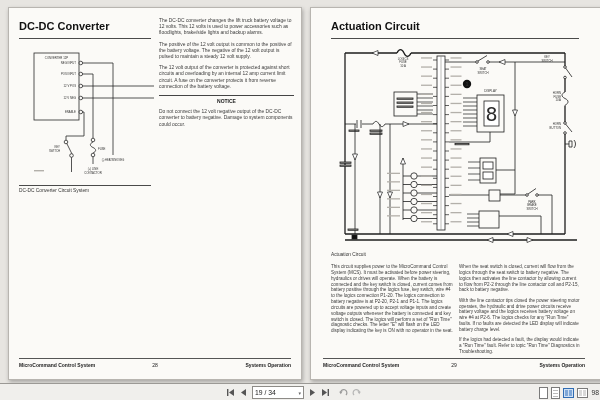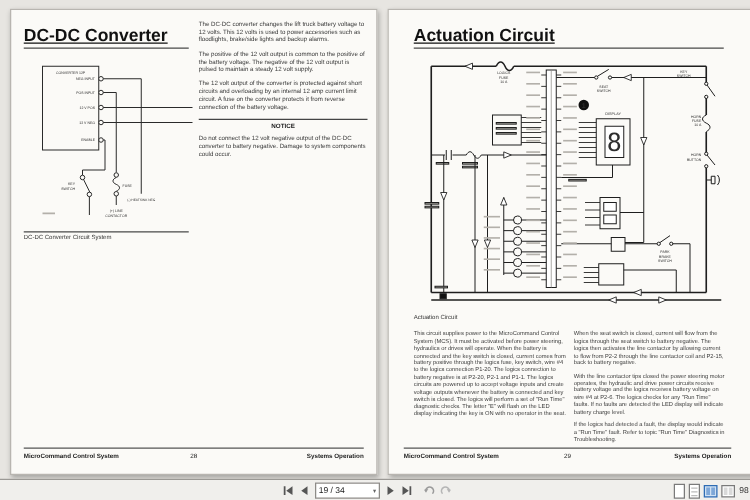--- a/index.html
+++ b/index.html
@@ -1,21 +1,21 @@
 <!DOCTYPE html>
 <html><head>
 <meta charset="utf-8">
 <style>
   html,body{margin:0;padding:0;}
   body{width:600px;height:400px;overflow:hidden;background:#e7e5e1;font-family:"Liberation Sans",sans-serif;position:relative;}
   .page{position:absolute;background:#fbfaf7;border:1px solid #b8b5b0;box-shadow:1px 2px 4px rgba(0,0,0,.28);}
   .pg-left{left:8px;top:7px;width:292px;height:371px;}
   .pg-right{left:310px;top:7px;width:286px;height:371px;padding-left:44px;}
   .abs{position:absolute;}
-  .ptitle{font-size:14px;font-weight:bold;color:#111;text-decoration:underline;}
+  .ptitle{font-size:11px;font-weight:bold;color:#111;}
   .rule{border-top:1px solid #4a4a4a;height:0;}
   .body-txt{font-size:4.9px;line-height:6.2px;color:#3b3b3b;}
   .body-txt p{margin:0 0 5px 0;}
   .rp-txt{font-size:4.6px;line-height:5.85px;color:#3b3b3b;}
   .rp-txt p{margin:0 0 4.5px 0;}
   .caption{font-size:4.8px;color:#333;}
   .notice{border-top:1px solid #444;padding-top:2px;}
   .notice-h{text-align:center;font-size:5px;font-weight:bold;color:#222;margin:0 0 1.5px 0;}
   .pfooter-rule{border-top:1px solid #555;}
   .pfooter{font-size:5px;font-weight:bold;color:#222;}

